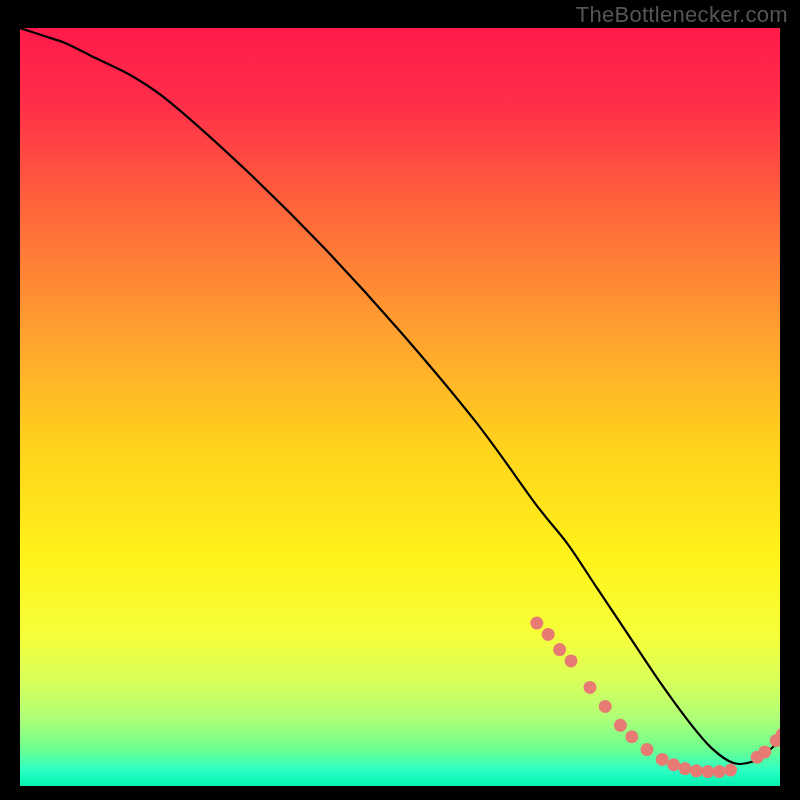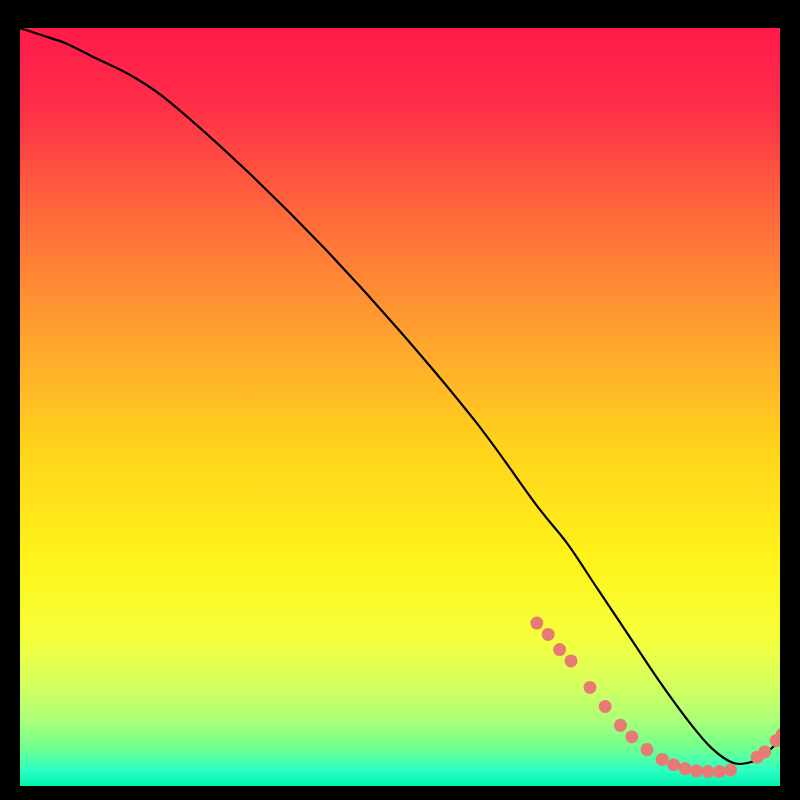--- a/index.html
+++ b/index.html
@@ -32,20 +32,21 @@
     top: 28px;
     width: 760px;
     height: 758px;
   }
   svg { display: block; }
 </style>
 </head>
 <body>
 
 <div class="outer">
+  <div class="watermark">TheBottlenecker.com</div>
   <div class="plot">
     <svg id="svg" width="760" height="758" viewBox="0 0 760 758">
       <defs>
         <linearGradient id="bg-grad" x1="0" y1="0" x2="0" y2="1">
             <stop offset="0%" stop-color="#ff1a4a"></stop>
             <stop offset="10%" stop-color="#ff2e49"></stop>
             <stop offset="25%" stop-color="#ff6a3a"></stop>
             <stop offset="40%" stop-color="#ffa030"></stop>
             <stop offset="55.00000000000001%" stop-color="#ffd21c"></stop>
             <stop offset="70%" stop-color="#fff31a"></stop>

